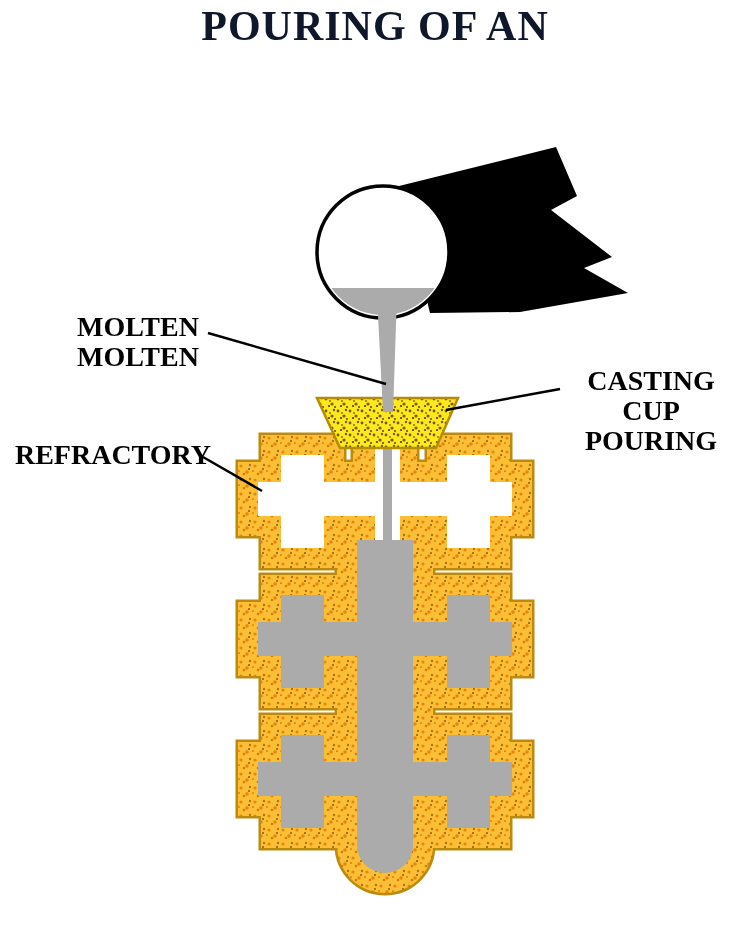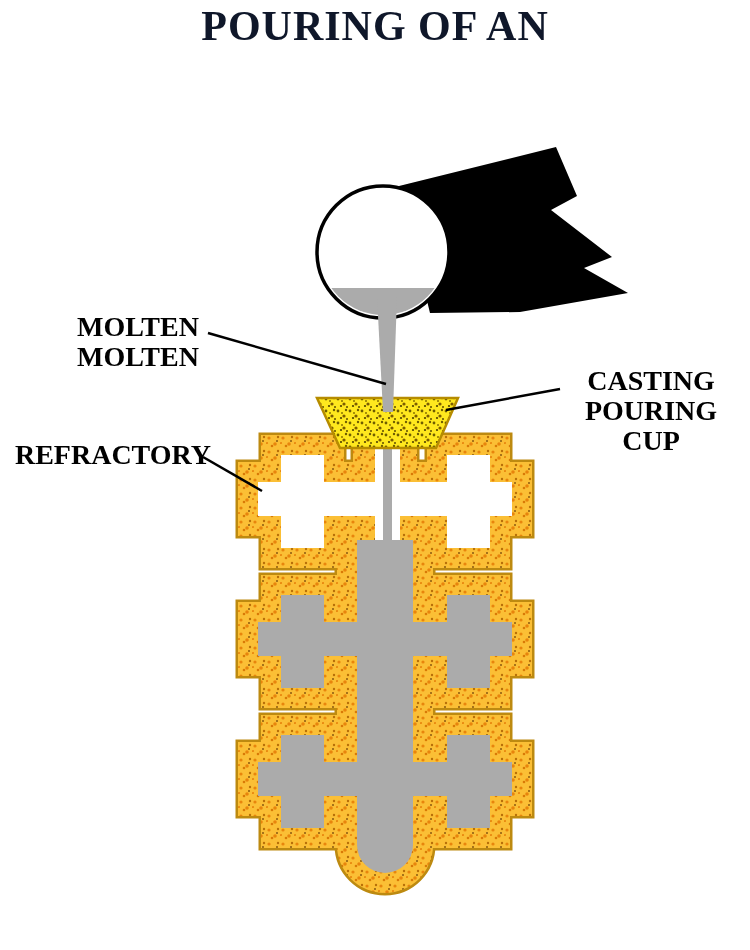--- a/index.html
+++ b/index.html
@@ -131,21 +131,21 @@
     <line x1="203" y1="457" x2="262" y2="491" stroke="#000000" stroke-width="2.5"></line>
   </svg>
 
   <div class="lbl lbl-molten">
     <div>MOLTEN</div>
     <div>MOLTEN</div>
   </div>
 
   <div class="lbl lbl-ceramic">
     <div>CASTING</div>
+    <div>CUP</div>
     <div>POURING</div>
-    <div>CUP</div>
   </div>
 
   <div class="lbl lbl-refractory">
     <div>REFRACTORY</div>
   </div>
 
 </div>
 
 </body></html>

